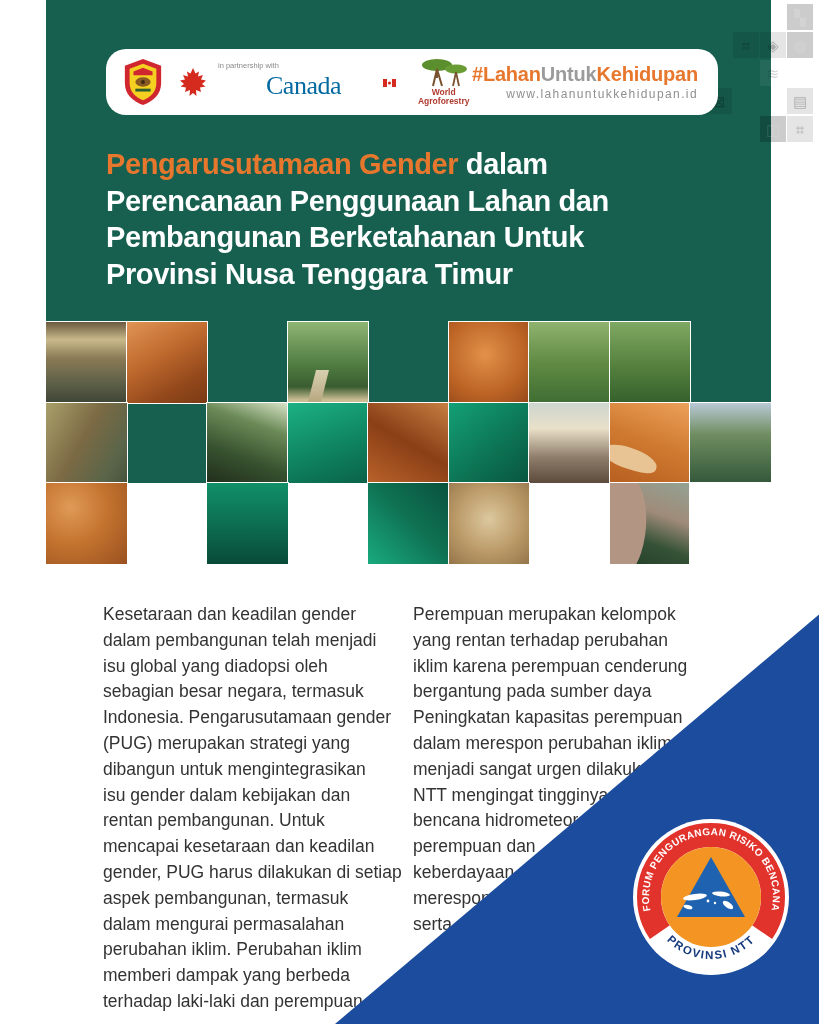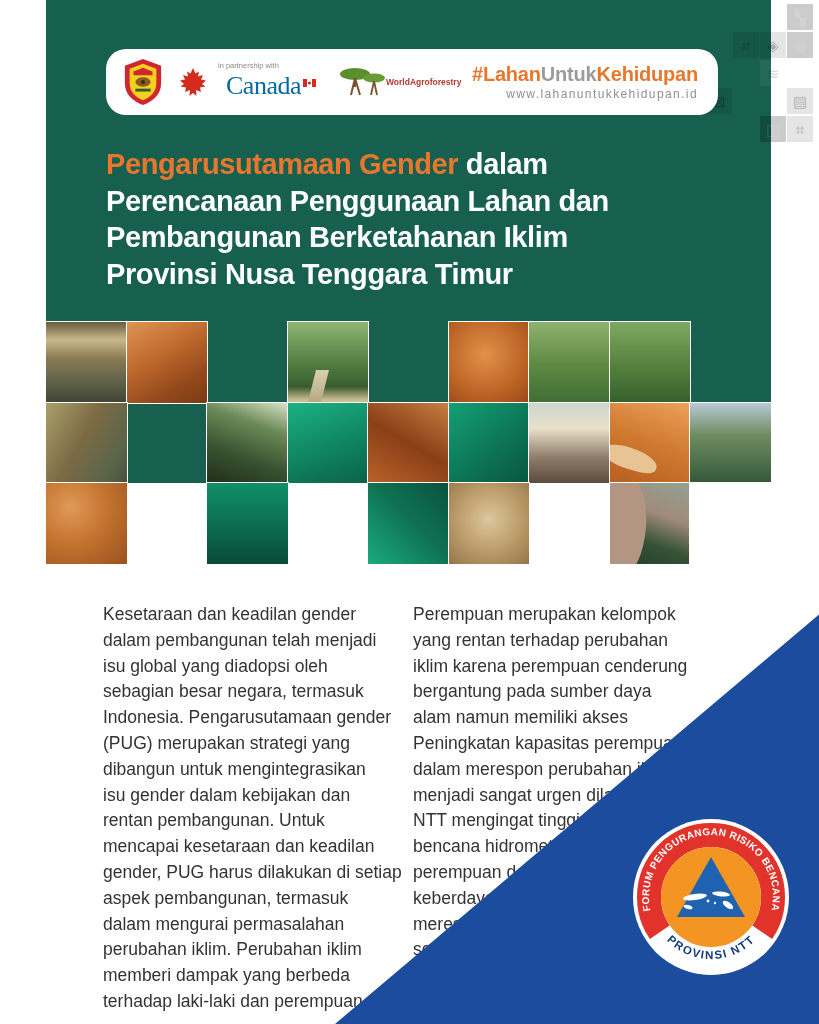--- a/index.html
+++ b/index.html
@@ -11,26 +11,26 @@
   #pattern{position:absolute;left:660px;top:4px;width:112px;height:140px;}
   #pattern span{position:absolute;width:26px;height:26px;display:flex;align-items:center;justify-content:center;
                 font-size:15px;line-height:1;}
   .g-d{background:rgba(0,0,0,.20);color:rgba(255,255,255,.14);}
   .g-m{background:rgba(0,0,0,.10);color:rgba(0,0,0,.25);}
   .g-l{background:rgba(255,255,255,.06);color:rgba(0,0,0,.18);}
 
   
   #banner{position:absolute;left:106px;top:49px;width:612px;height:66px;background:#fff;border-radius:20px;
           display:flex;align-items:center;padding:0 16px;box-sizing:border-box;}
-  .banner-group{display:flex;align-items:center;}
+  .banner-group{display:flex;align-items:center;gap:40px;}
   #canada-block{margin-left:14px;position:relative;display:flex;align-items:center;}
   #partnership-label{position:absolute;top:-2px;left:40px;font-size:7.5px;color:#8a8a8a;white-space:nowrap;}
   #canada-wordmark{font-family:Liberation Serif, serif;font-size:26px;color:#0369a1;letter-spacing:-.5px;
                    margin-left:18px;margin-top:8px;}
-  #agro-block{margin-left:22px;display:flex;flex-direction:row;align-items:center;}
+  #agro-block{margin-left:22px;display:flex;flex-direction:column;align-items:center;}
   .agro-text{font-size:8.5px;font-weight:bold;color:#b03a2e;line-height:9px;text-align:center;}
   #tagline-block{margin-left:auto;display:flex;flex-direction:column;align-items:flex-end;padding-right:4px;}
   #hashtag{font-size:20px;font-weight:bold;letter-spacing:-.2px;line-height:22px;}
   #hashtag .hl{color:var(--orange);} #hashtag .gr{color:#9b9b9b;}
   #website{font-size:12px;color:#8f8f8f;letter-spacing:1.4px;margin-top:2px;}
 
   
   #title{position:absolute;left:106px;top:146px;width:620px;font-size:29px;font-weight:bold;
          line-height:36.5px;color:#fff;letter-spacing:-.4px;}
   #title .hl{color:var(--orange);}
@@ -146,21 +146,21 @@
       <div id="hashtag">
         <span class="hl">#Lahan</span><span class="gr">Untuk</span><span class="hl">Kehidupan</span>
       </div>
       <div id="website">www.lahanuntukkehidupan.id</div>
     </div>
   </div>
 
   <div id="title">
     <div><span class="hl">Pengarusutamaan Gender</span><span> dalam</span></div>
     <div>Perencanaan Penggunaan Lahan dan</div>
-    <div>Pembangunan Berketahanan Iklim</div>
+    <div>Pembangunan Berketahanan Untuk</div>
     <div>Provinsi Nusa Tenggara Timur</div>
   </div>
 
   <div id="mosaic">
       <div class="tile photo p-shed"></div>
       <div class="tile photo p-timber-orange"></div>
       <div class="tile teal"></div>
       <div class="tile photo p-palms"></div>
       <div class="tile teal"></div>
       <div class="tile photo p-straw-orange"></div>
@@ -203,21 +203,20 @@
       <div class="line">dalam mengurai permasalahan</div>
       <div class="line">perubahan iklim. Perubahan iklim</div>
       <div class="line">memberi dampak yang berbeda</div>
       <div class="line">terhadap laki-laki dan perempuan.</div>
     </div>
   <div id="right-col" class="col">
       <div class="line">Perempuan merupakan kelompok</div>
       <div class="line">yang rentan terhadap perubahan</div>
       <div class="line">iklim karena perempuan cenderung</div>
       <div class="line">bergantung pada sumber daya</div>
-      <div class="line">alam namun memiliki akses</div>
       <div class="line">Peningkatan kapasitas perempuan</div>
       <div class="line">dalam merespon perubahan iklim</div>
       <div class="line">menjadi sangat urgen dilakukan di</div>
       <div class="line">NTT mengingat tingginya</div>
       <div class="line">bencana hidrometeorologi</div>
       <div class="line">perempuan dan</div>
       <div class="line">keberdayaan</div>
       <div class="line">merespon</div>
       <div class="line">serta</div>
     </div>

